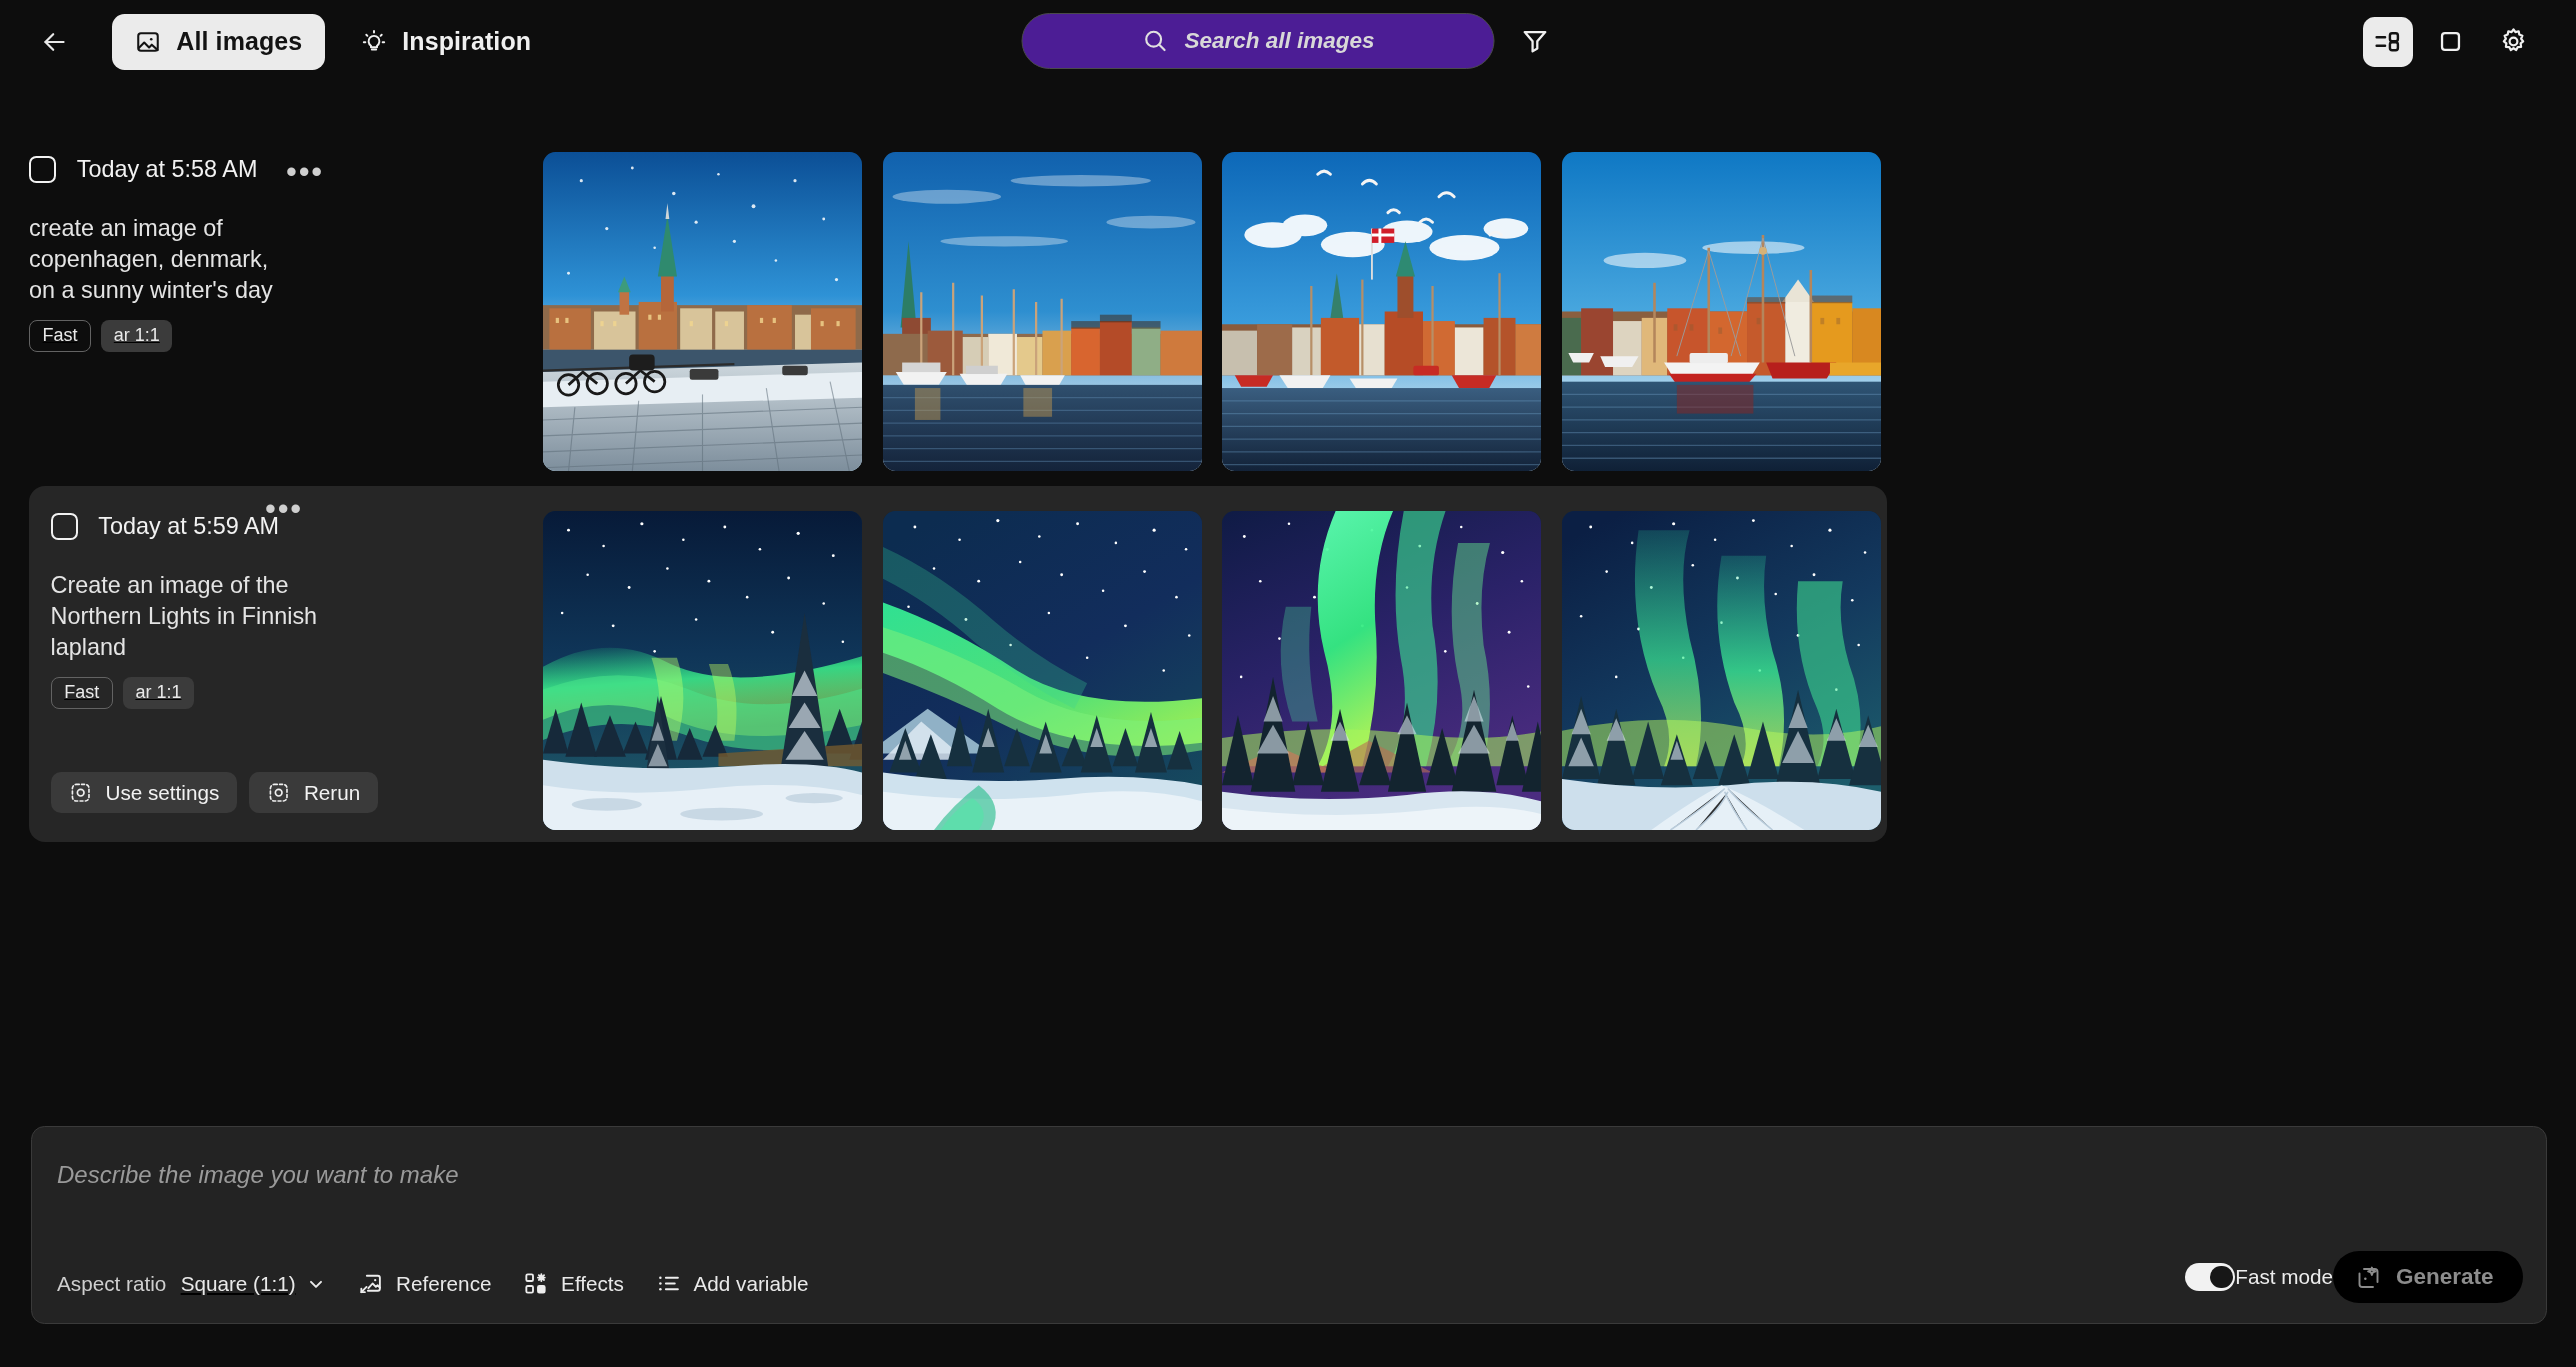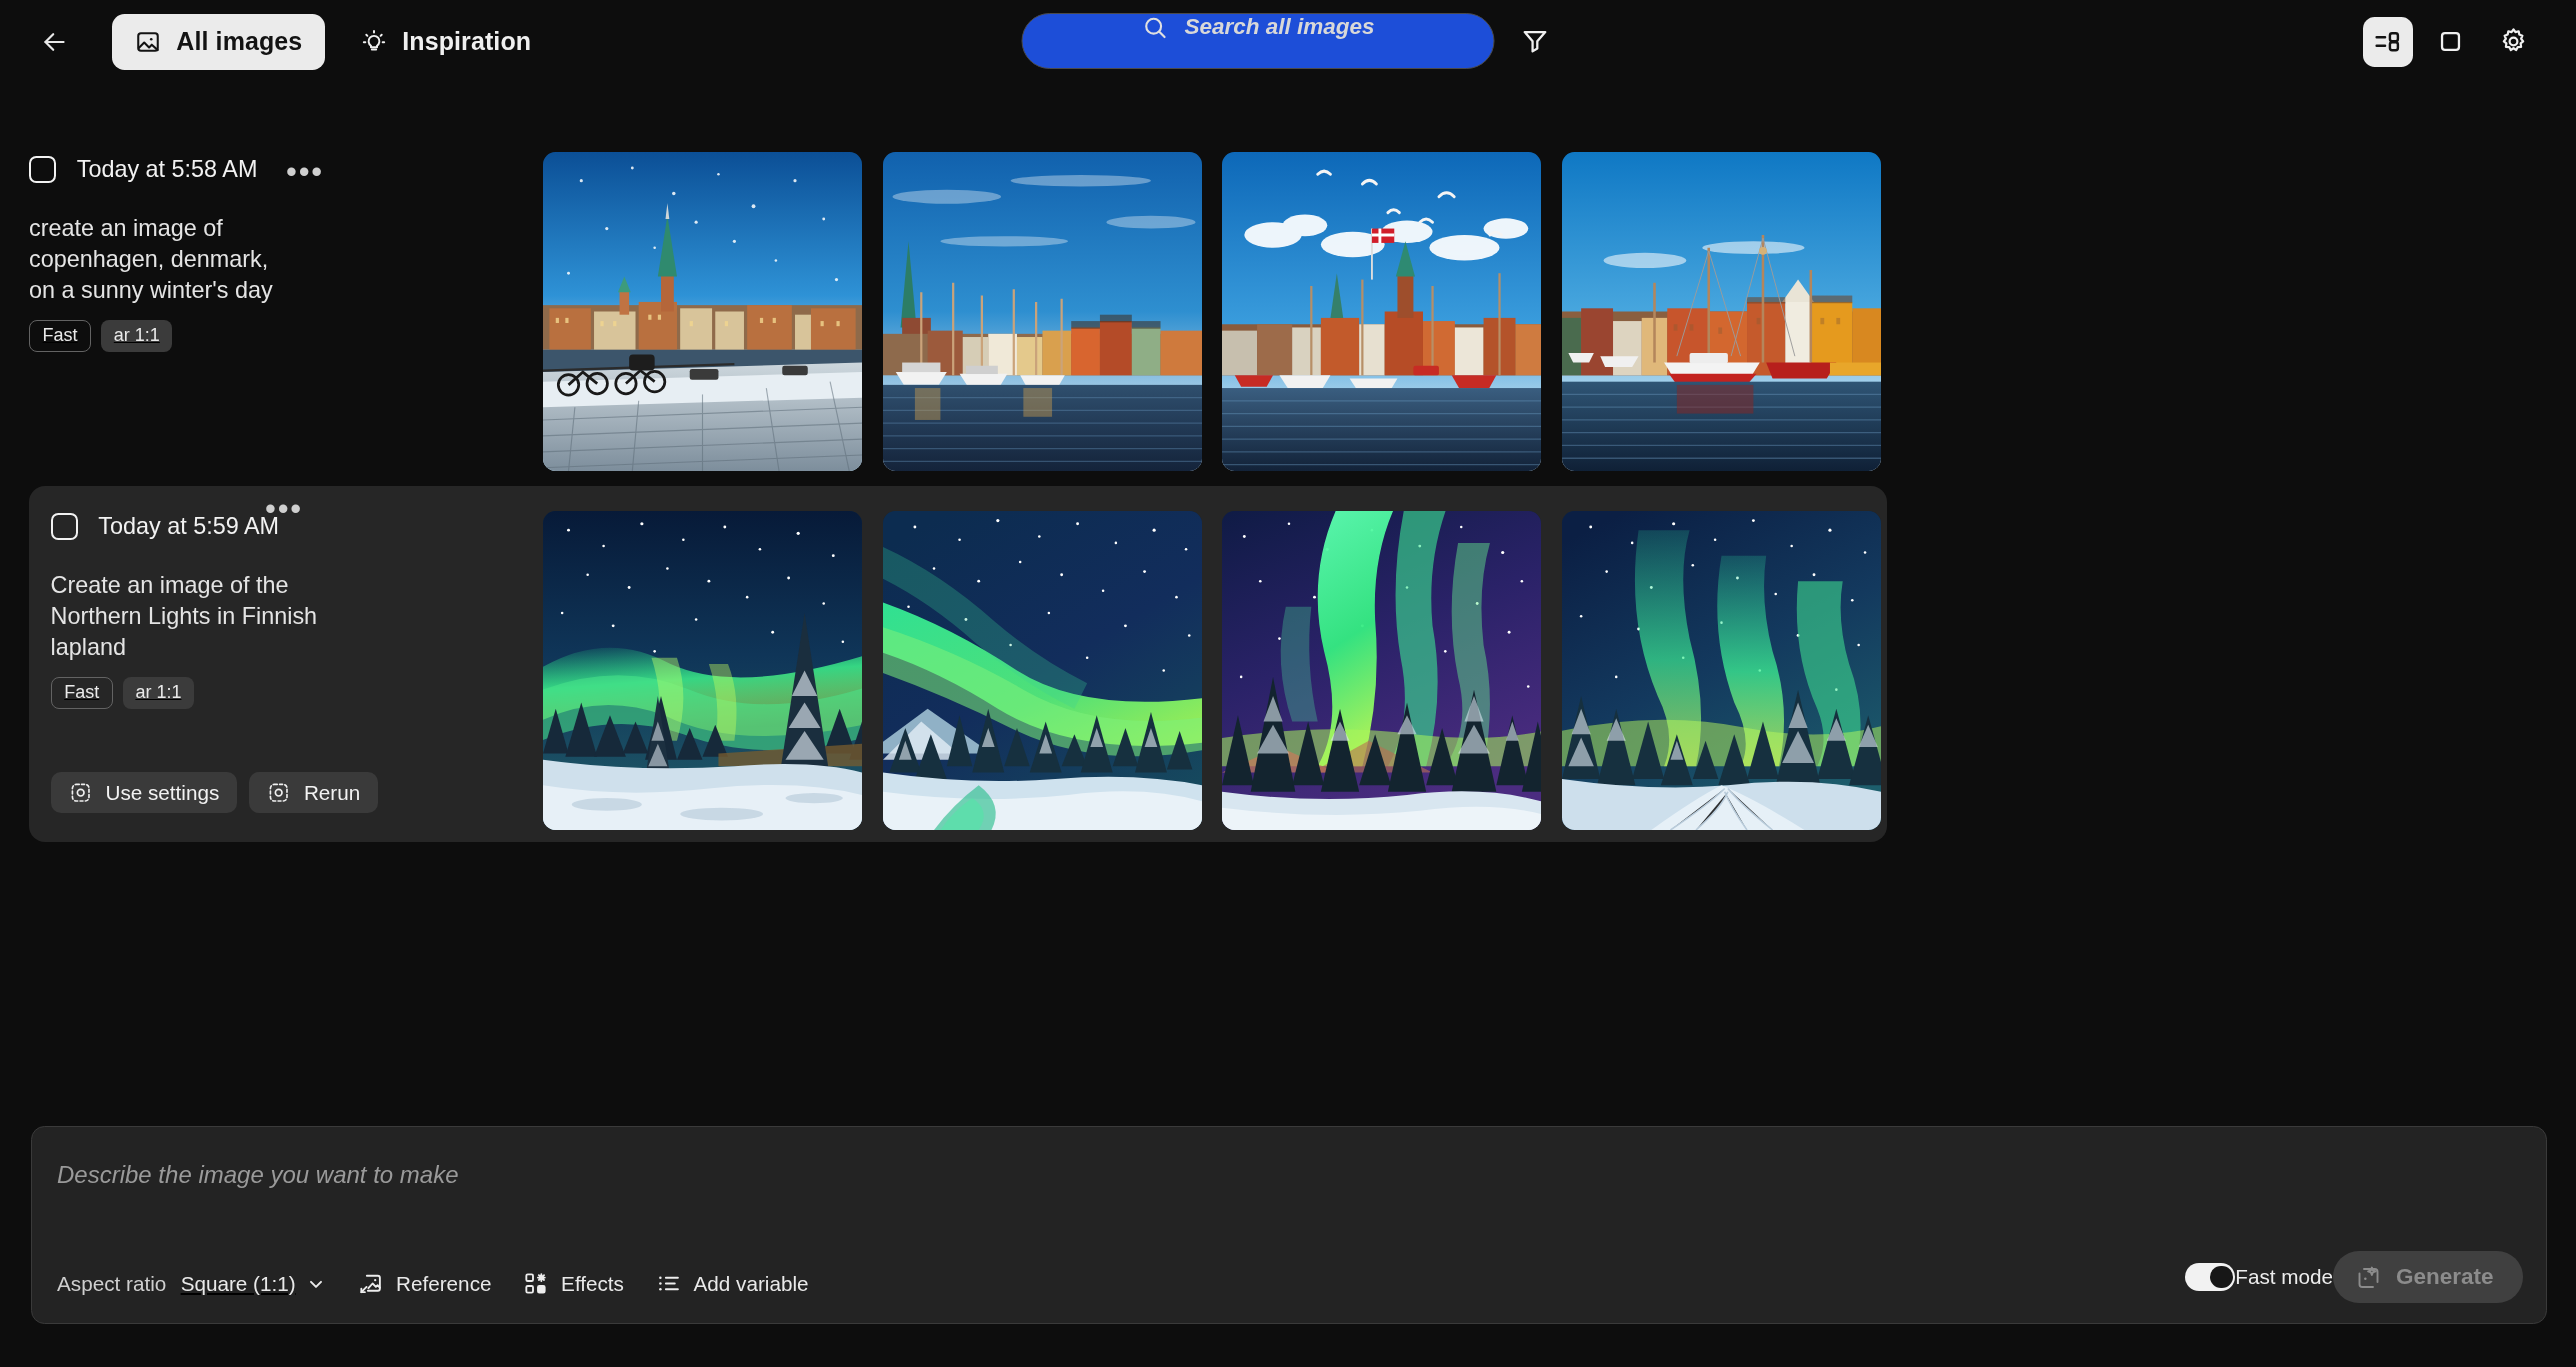--- a/index.html
+++ b/index.html
@@ -29,22 +29,22 @@
   .tab.active { background: #ebebeb; color: #131313; font-weight: 700; }
   .tab.inactive { color: #f0f0f0; font-weight: 700; }
   .tabs { position: absolute; left: 112px; top: 50%; transform: translateY(-50%); display: flex; align-items: center; gap: 12.6px; }
 
   .searchwrap {
     position: absolute; left: 50%; transform: translateX(-50%); top: 50%; margin-top: -29px;
     display: flex; align-items: center; gap: 20px;
   }
   .search {
     width: 473px; height: 56px; border-radius: 29px;
-    background: #1d4ed8; border: 1.3px solid #4a4a4a;
-    display: flex; justify-content: center; gap: 16px;
+    background: #4c1d95; border: 1.3px solid #4a4a4a;
+    display: flex; align-items: center; justify-content: center; gap: 16px;
     cursor: text;
   }
   .search .ph { font-size: 22.5px; font-style: italic; color: #d8d8d8; font-weight: 700; }
   .filter-btn { width: 40px; height: 40px; display: flex; align-items: center; justify-content: center; cursor: pointer; }
 
   .rightcontrols { position: absolute; right: 38px; top: 50%; transform: translateY(-50%); display: flex; align-items: center; gap: 12.6px; }
   .iconbtn { width: 50px; height: 50px; border-radius: 11.7px; display: flex; align-items: center; justify-content: center; cursor: pointer; }
   .iconbtn.sel { background: #ebebeb; }
 
   
@@ -116,21 +116,21 @@
   .ar-group { display: flex; align-items: center; gap: 10.8px; cursor: pointer; text-decoration: underline; }
   .ar-value { font-size: 20.7px; color: #e9e9e9; white-space: nowrap; }
   .tool-item { display: flex; align-items: center; gap: 12.6px; cursor: pointer; margin-left: 32px; }
   .tool-item .t { font-size: 20.7px; color: #e9e9e9; white-space: nowrap; }
 
   .composer-right { position: absolute; right: 23.4px; bottom: 20px; display: flex; align-items: center; }
   .toggle { width: 50px; height: 28px; border-radius: 14.4px; background: #f2f2f2; position: relative; cursor: pointer; }
   .toggle .knob { position: absolute; width: 22.5px; height: 22.5px; border-radius: 50%; background: #171717; top: 2.7px; right: 2.7px; }
   .fastmode-label { font-size: 20.7px; color: #ededed; white-space: nowrap; }
   .generate {
-    height: 52px; padding: 0 29px 0 21.6px; border-radius: 26px; background: #404040;
+    height: 52px; padding: 0 29px 0 21.6px; border-radius: 26px; background: #000000;
     display: flex; align-items: center; gap: 14.4px; cursor: pointer;
   }
   .generate .g { font-size: 22.5px; color: #8c8c8c; font-weight: 700; }
 </style>
 </head>
 <body>
 
 <div class="topbar">
 
   <div class="back-btn">

